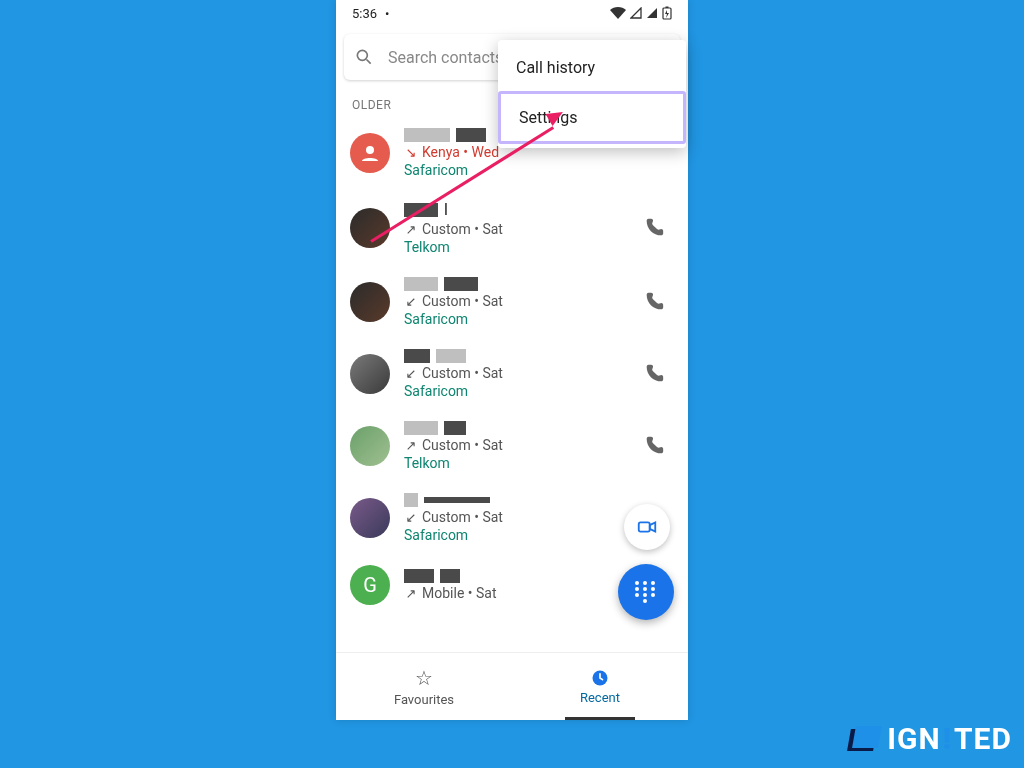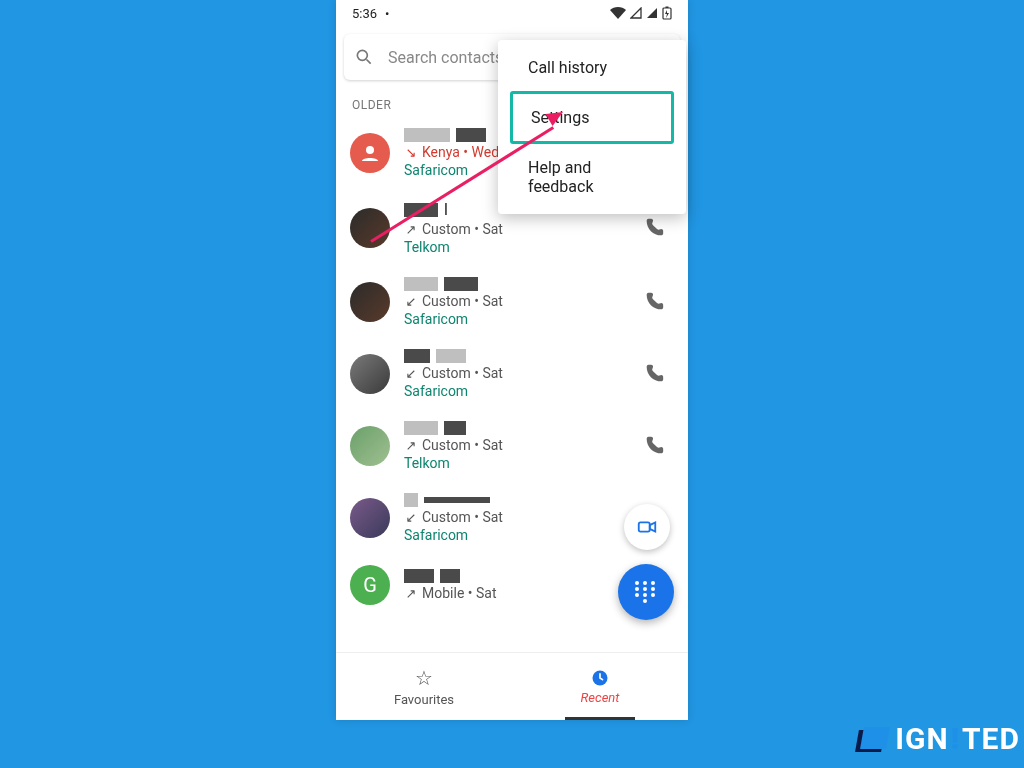--- a/index.html
+++ b/index.html
@@ -107,38 +107,38 @@
     display:flex;align-items:center;justify-content:center;
   }
   .dial-grid { width:22px;height:22px; display:grid; grid-template-columns:repeat(3,1fr); grid-template-rows:repeat(4,1fr); gap:2px;}
   .dial-grid span{ background:#fff; border-radius:50%; width:4px;height:4px;}
   
   .bottom-nav {
     height:68px; border-top:1px solid #eee;
     display:flex; background:#fff;
   }
   .nav-item { flex:1; display:flex; flex-direction:column; align-items:center; justify-content:center; font-size:13px; color:#555; gap:2px; position:relative;}
-  .nav-item.active { color:#ef4444;font-style:italic; }
+  .nav-item.active { color:#0369a1; }
   .nav-item.active::after{
     content:""; position:absolute; bottom:0; left:30%; right:30%; height:3px; background:#333;
   }
   .nav-icon{ font-size:20px; }
   
   .menu {
     position:absolute; top:40px; right:2px;
     width:188px; background:#fff; border-radius:4px;
     box-shadow:0 4px 16px rgba(0,0,0,0.25);
-    padding:4px 12px;
+    padding:4px 0;
     z-index:10;
   }
   .menu-item{
     padding:14px 18px; font-size:16px; color:#222;
   }
   .menu-item.hl{
-    border:3px solid #14b8a6; border-radius:3px;
+    border:3px solid #c4b5fd; border-radius:3px;
   }
   
   .anno-line{
     position:absolute; z-index:11;
     left:35px; top:240px;
     width:215px; height:3px;
     background:#e91e63;
     transform-origin: left center;
     transform: rotate(-32deg);
   }
@@ -146,22 +146,22 @@
     position:absolute; z-index:12;
     left:213px; top:108px;
     width:0;height:0;
     border-left:7px solid transparent;
     border-right:7px solid transparent;
     border-bottom:16px solid #e91e63;
     transform: rotate(60deg);
   }
   
   .watermark{
-    position:absolute; right:4px; bottom:12px;
-    display:flex; align-items:flex-end; gap:2px;
+    position:absolute; right:12px; bottom:12px;
+    display:flex; align-items:center; gap:2px;
     color:#fff; font-size:30px; font-weight:700;
     font-family: Arial, sans-serif;
     letter-spacing:1px;
   }
   .wm-box{
     width:32px;height:32px; position:relative; margin-right:4px;
   }
   .wm-box::before{
     content:""; position:absolute; left:0; top:6px; width:26px; height:22px;
     background:#0a1a49; transform:skewX(-10deg);
@@ -381,21 +381,20 @@
           <circle cx="12" cy="12" r="9" fill="#1a73e8"></circle>
           <path d="M12 7v5l3 2" stroke="#fff" stroke-width="2" fill="none" stroke-linecap="round"></path>
         </svg>
       <span>Recent</span>
     </div>
   </div>
 
   <div class="menu">
     <div class="menu-item">Call history</div>
     <div class="menu-item hl">Settings</div>
-    <div class="menu-item">Help and feedback</div>
   </div>
 
   <div class="anno-line"></div>
   <div class="anno-head"></div>
 
 </div>
 
 <div class="watermark">
   <div class="wm-box"></div>
   <span>IGN</span>

